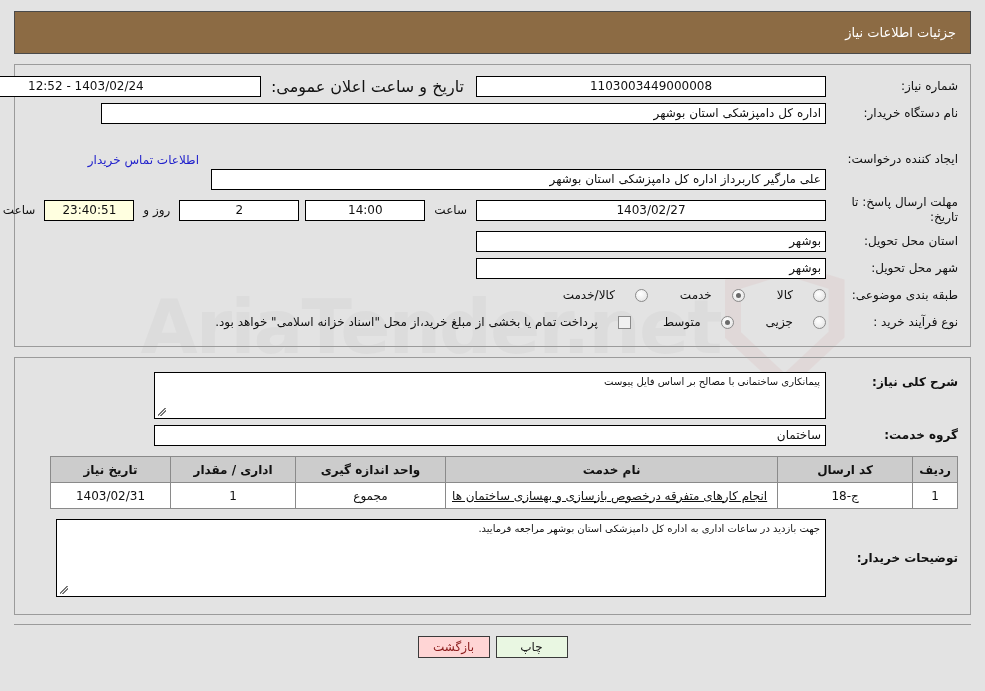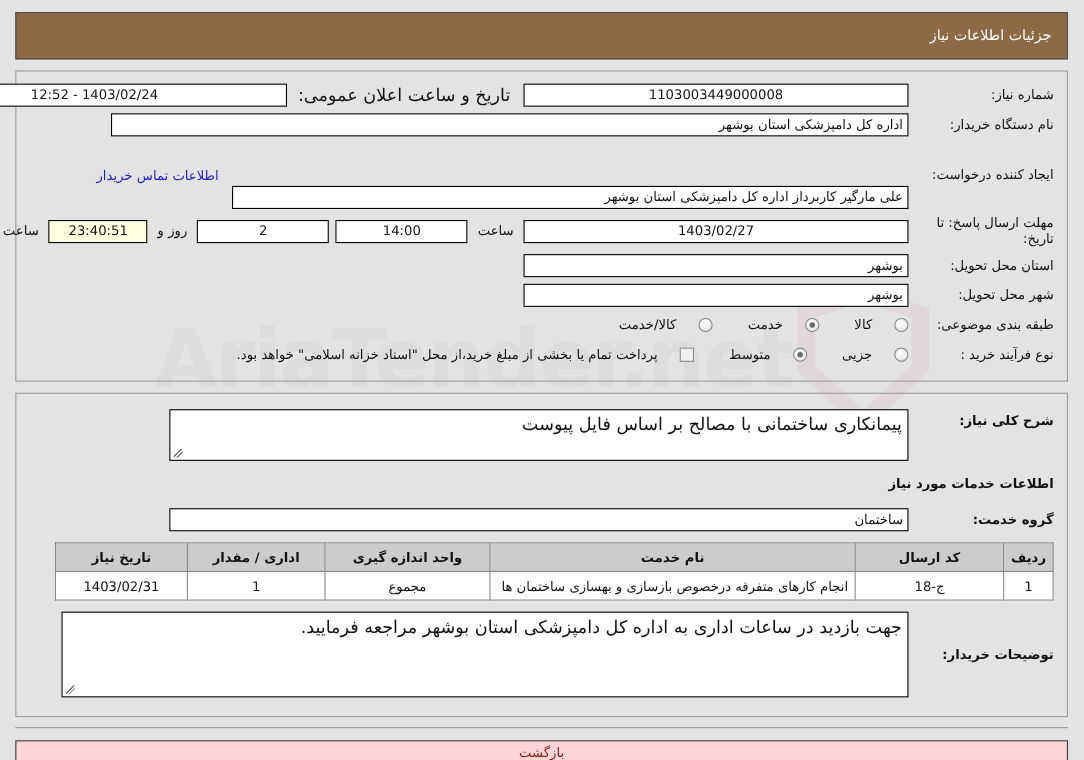--- a/index.html
+++ b/index.html
@@ -175,21 +175,21 @@
     background: #f1f1f1;
     display: inline-block;
     flex: 0 0 13px;
   }
   .note-text { font-size: 12px; color: #111; white-space: nowrap; }
 
   
   .ta {
     border: 1px solid #000000;
     background: #ffffff;
-    font-size: 16px;
+    font-size: 10px;
     color: #111;
     text-align: right;
     direction: rtl;
     padding: 3px 5px;
     position: relative;
     overflow: hidden;
     resize: none;
     font-family: "DejaVu Sans", "Liberation Sans", sans-serif;
   }
   .ta::after {
@@ -232,34 +232,33 @@
     white-space: nowrap;
   }
   #service-table td {
     border: 1px solid #8a8a8a;
     background: #ffffff;
     height: 26px;
     padding: 2px 6px;
     text-align: center;
     color: #111;
   }
-  #service-table td.name-cell { text-align: right; }
+  #service-table td.name-cell { text-align: left; text-decoration: underline; }
 
   
   #bottom-bar {
     position: relative;
     z-index: 2;
     margin-top: 9px;
     border-top: 1px solid #9b9b9b;
     padding-top: 11px;
     display: flex;
     justify-content: center;
     gap: 6px;
     direction: ltr;
-    flex-direction: column;
   }
   .btn {
     border: 1px solid #3a3a3a;
     height: 22px;
     min-width: 72px;
     padding: 0 14px;
     font-size: 12px;
     font-family: "DejaVu Sans", "Liberation Sans", sans-serif;
     cursor: pointer;
     line-height: 20px;
@@ -384,21 +383,20 @@
 
   <div class="panel" id="panel-desc">
 
     <div class="frow" style="align-items:flex-start;">
       <div class="flabel bold-label" style="padding-top:3px;">شرح کلی نیاز:</div>
       <div class="fval">
         <div class="ta" id="desc-ta">پیمانکاری ساختمانی با مصالح بر اساس فایل پیوست</div>
       </div>
     </div>
 
-    <div class="section-head">اطلاعات خدمات مورد نیاز</div>
 
     <div class="frow">
       <div class="flabel bold-label">گروه خدمت:</div>
       <div class="fval">
         <div class="inp" style="width:672px;">ساختمان</div>
       </div>
     </div>
 
     <table id="service-table">
       <thead>

